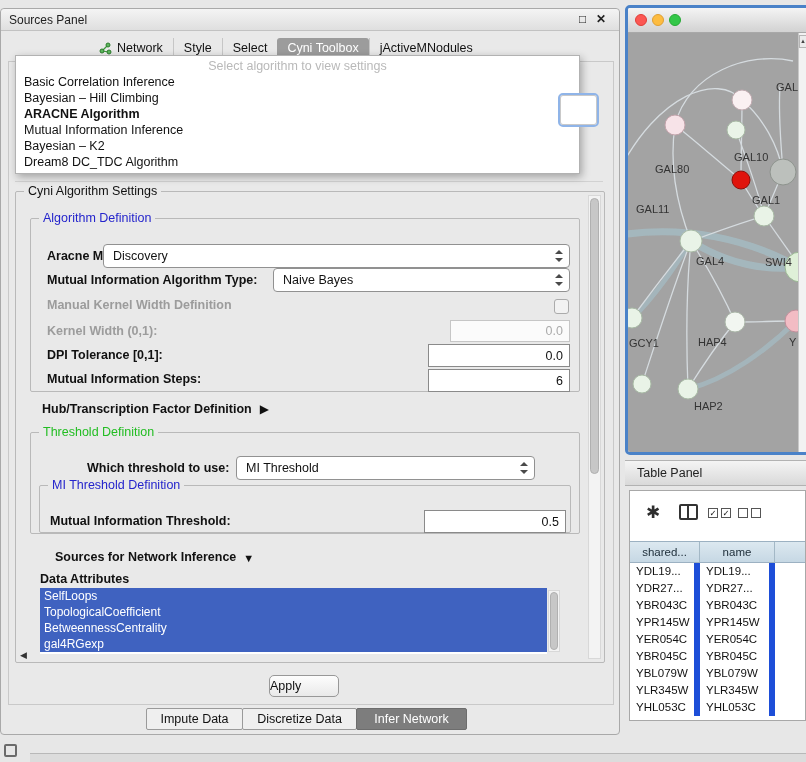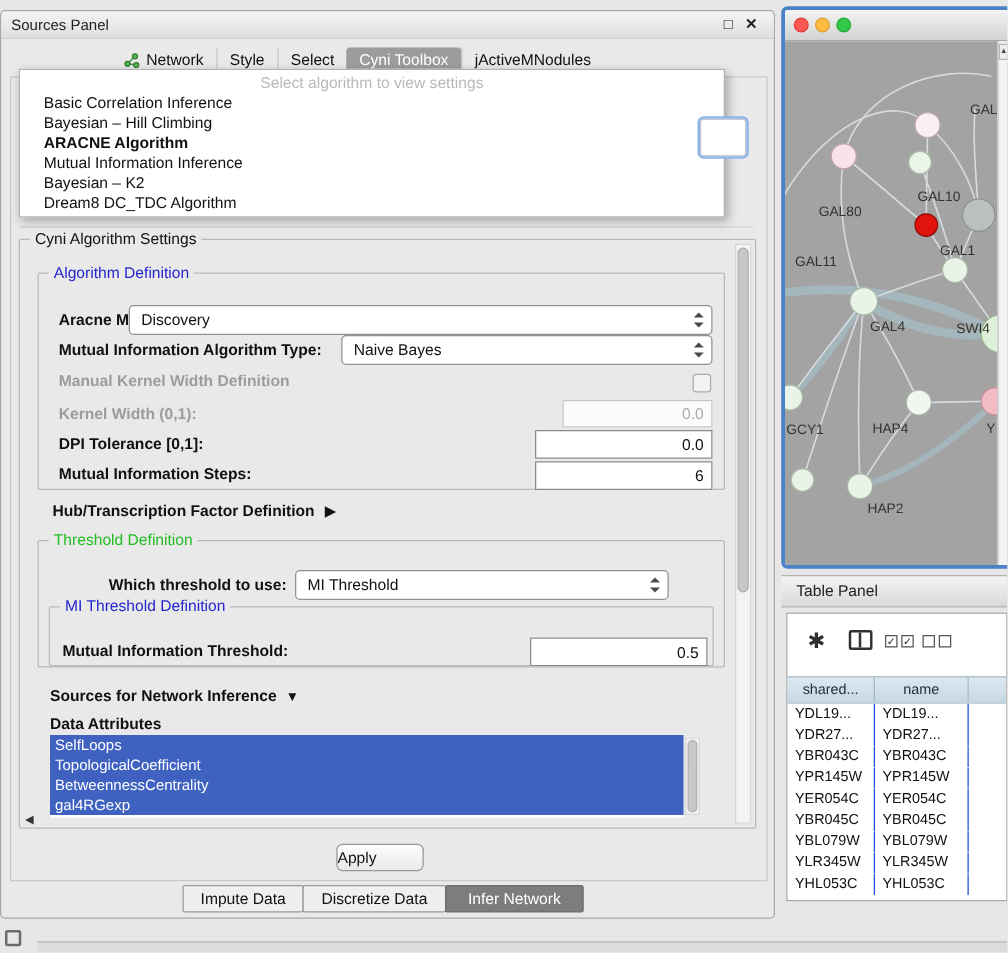--- a/index.html
+++ b/index.html
@@ -19,32 +19,32 @@
   .arrows:before{top:0;border-bottom:4.5px solid #4a4a4a}
   .arrows:after{bottom:0;border-top:4.5px solid #4a4a4a}
   .inp{position:absolute;background:#fff;border:1px solid #8a8a8a;text-align:right;padding:0 6px;font-size:12.5px;font-family:inherit;color:#111}
   .inp.off{background:#fbfbfb;border-color:#c6c6c6;color:#ababab}
   .tabbar{position:absolute;display:flex;align-items:center}
   .tab{height:21px;line-height:21px;padding:0 10px;font-size:12.5px;color:#111;border-left:1px solid #c6c6c6;display:flex;align-items:center;gap:5px;white-space:nowrap}
   .tab.first{border-left:none}
   .tab.active{background:#9c9c9c;color:#fff;border-radius:3px 3px 0 0;border-left:none}
   .btab{position:absolute;height:22px;line-height:20px;text-align:center;background:#efefef;border:1px solid #9a9a9a;font-size:12.5px;border-radius:2px}
   .btab.active{background:#7d7d7d;border-color:#6d6d6d;color:#fff}
-  .popup{position:absolute;background:#fff;border:1px solid #b2b2b2;box-shadow:2px 3px 8px rgba(0,0,0,.3);z-index:50;padding:2px 16px 3px}
+  .popup{position:absolute;background:#fff;border:1px solid #b2b2b2;box-shadow:2px 3px 8px rgba(0,0,0,.3);z-index:50;padding:2px 5px 3px}
   .pitem{height:16px;line-height:16px;padding-left:3px;font-size:12.5px;white-space:nowrap}
   .pbold{font-weight:bold}
   .phead{color:#b9b9b9;text-align:center;padding-left:0}
   .litem{height:16px;line-height:16px;background:#3f62c0;color:#fff;font-size:12px;padding-left:4px;white-space:nowrap}
   .sb{position:absolute;background:#f3f3f3;border:1px solid #d8d8d8}
   .sbthumb{position:absolute;background:#c7c7c7;border:1px solid #b0b0b0;border-radius:6px}
   .light{position:absolute;width:12px;height:12px;border-radius:50%;top:6px}
   .ckbx{width:10px;height:10px;border:1px solid #555;background:#fff;display:inline-block;font-size:8.5px;line-height:9px;text-align:center;color:#222;vertical-align:top;margin-right:3px}
   .th{float:left;height:100%;line-height:21px;font-size:11.5px;text-align:center;border-right:1px solid #a3b8c6;color:#20303c;white-space:nowrap;overflow:hidden}
   .trow{position:relative;height:17px;overflow:hidden;background:#fff}
-  .cell{float:left;height:100%;line-height:17px;font-size:11.5px;padding-left:6px;white-space:nowrap;overflow:hidden;border-right:1px solid #1d4ed8;color:#111}
+  .cell{float:left;height:100%;line-height:17px;font-size:11.5px;padding-left:6px;white-space:nowrap;overflow:hidden;border-right:6px solid #1d4ed8;color:#111}
   .edge{fill:none;stroke:#d5dbdf;stroke-width:1.3}
   .edgeT{fill:none;stroke:#a5c8d4;stroke-width:7;opacity:.55;stroke-linecap:round}
   .edgeT2{fill:none;stroke:#a5c8d4;stroke-width:5;opacity:.5;stroke-linecap:round}
   .nlabel{font-size:11px;fill:#333;font-family:"Liberation Sans",sans-serif}
 </style>
 </head>
 <body>
 
 <div class="screen">
 
@@ -132,21 +132,21 @@
           <span class="arrows"></span>
         </div>
 
         <div class="group" style="left:8px;top:52px;width:532px;height:48px">
           <span class="gtitle blue">MI Threshold Definition</span>
           <span class="lbl" style="left:10px;top:28px">Mutual Information Threshold:</span>
           <input class="inp" readonly="" style="left: 384px; top: 24px; width: 142px; height: 23px;" value="0.5">
         </div>
       </div>
 
-      <div class="abs" style="left:24px;top:358px;display:flex;align-items:flex-end;gap:7px">
+      <div class="abs" style="left:39px;top:358px;display:flex;align-items:flex-end;gap:7px">
         <span class="lbl" style="position:static">Sources for Network Inference</span>
         <span style="font-size:11px;color:#111">▼</span>
       </div>
 
       <span class="lbl" style="left:24px;top:380px">Data Attributes</span>
 
       <div class="abs" style="left:24px;top:396px;width:507px;height:66px;background:#fff;overflow:hidden">
         <div class="litem">SelfLoops</div>
         <div class="litem">TopologicalCoefficient</div>
         <div class="litem">BetweennessCentrality</div>

